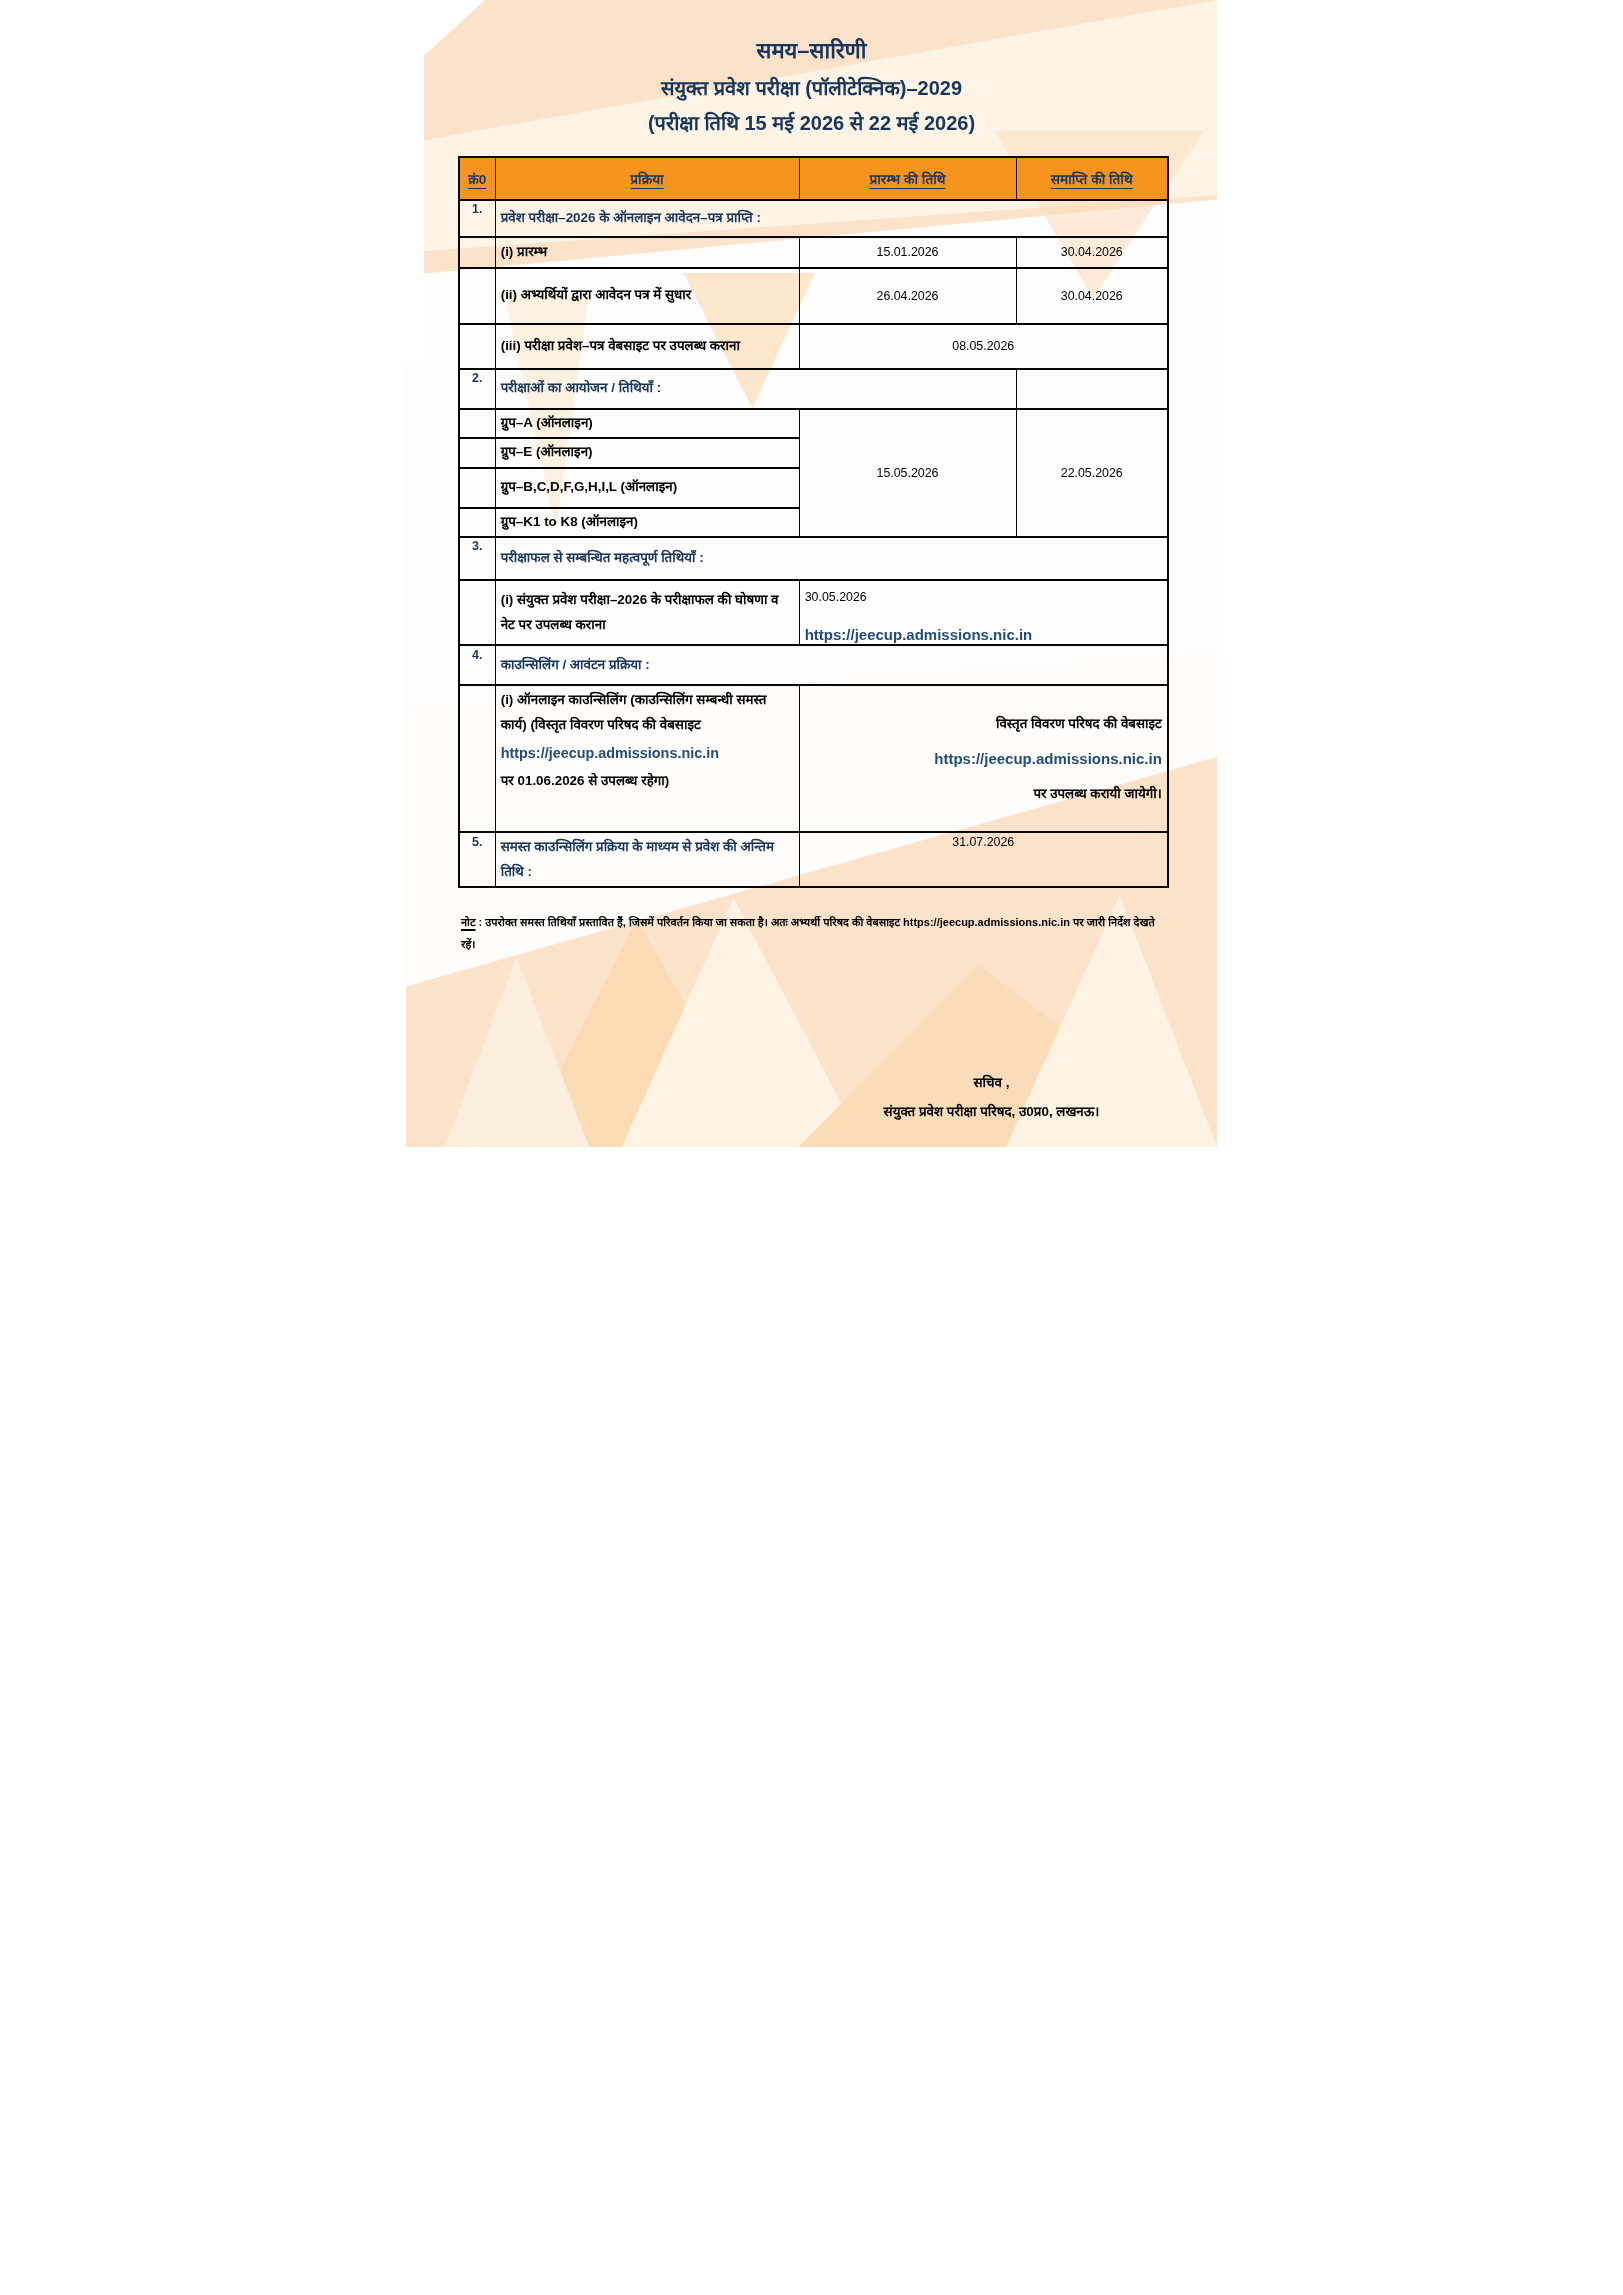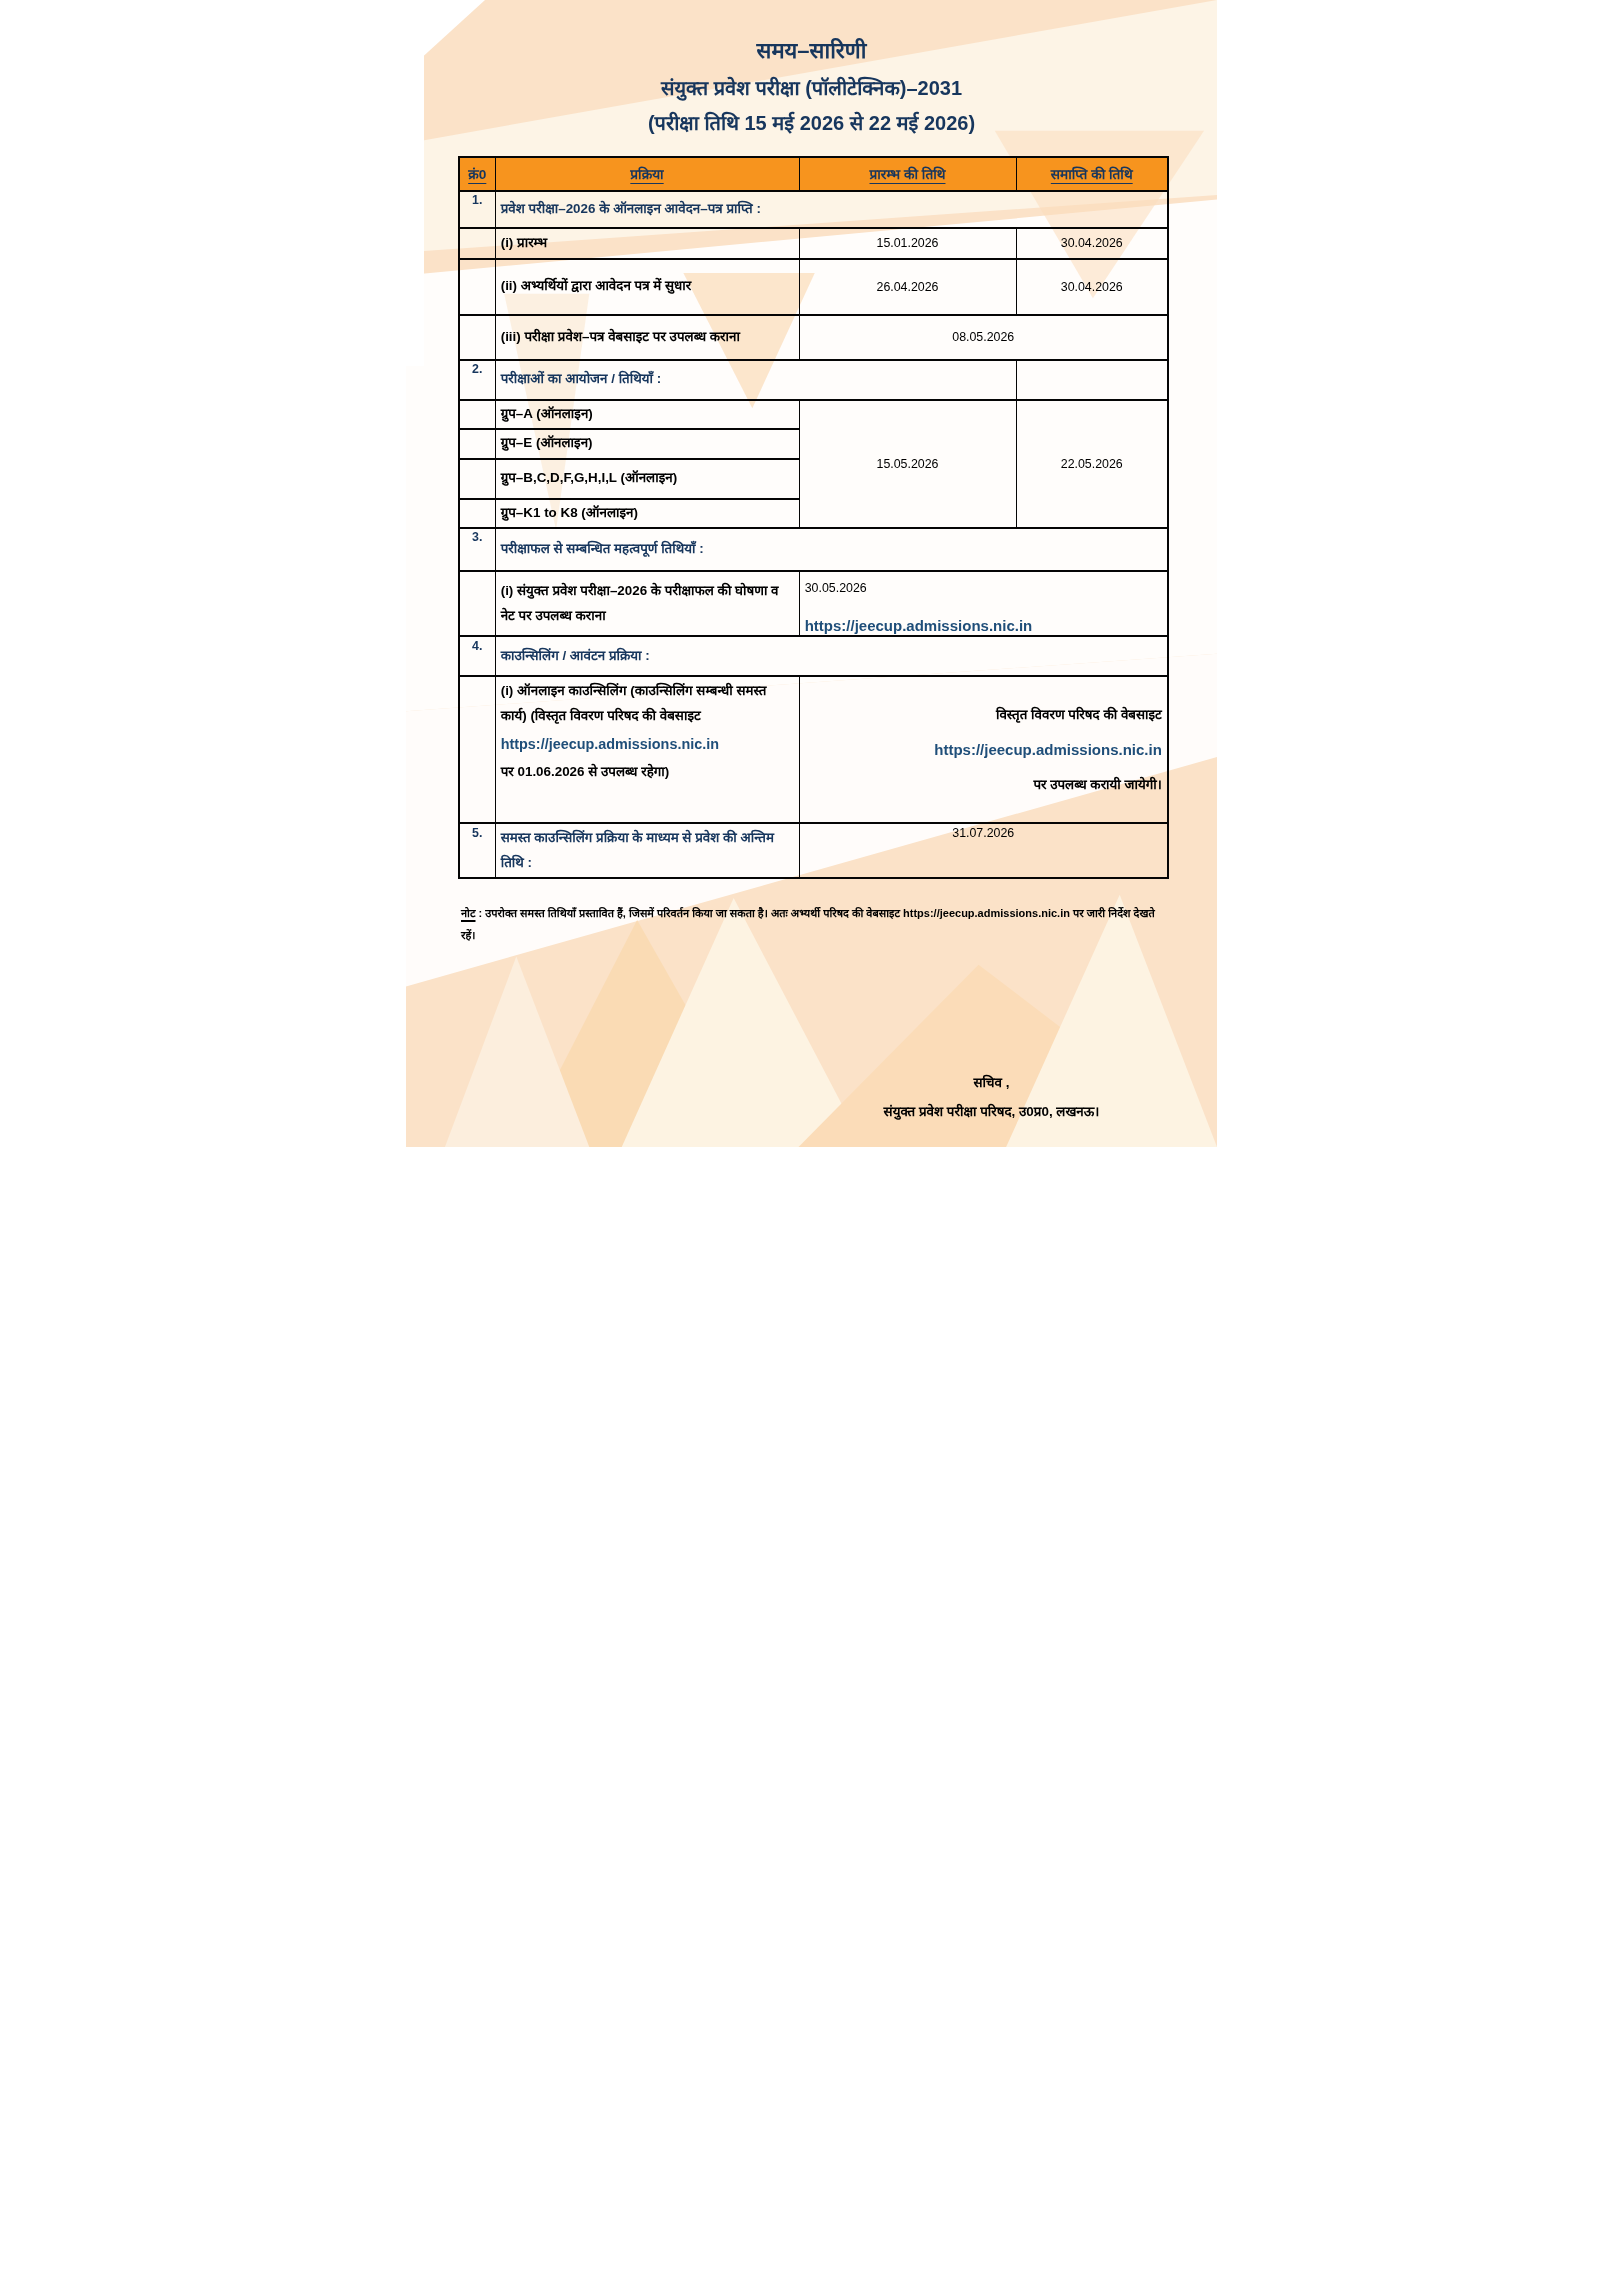--- a/index.html
+++ b/index.html
@@ -77,34 +77,34 @@
     <div class="shape tri m2"></div>
     <div class="shape tri m3"></div>
     <div class="shape tri m4"></div>
     <div class="shape tri m5"></div>
   </div>
 
   <div class="content">
 
     <div class="titles">
       <div class="t1">समय–सारिणी</div>
-      <div class="t2">संयुक्त प्रवेश परीक्षा (पॉलीटेक्निक)–2031</div>
+      <div class="t2">संयुक्त प्रवेश परीक्षा (पॉलीटेक्निक)–2029</div>
       <div class="t3">(परीक्षा तिथि 15 मई 2026 से 22 मई 2026)</div>
     </div>
 
     <table class="sched">
       <colgroup>
           <col style="width:36px">
           <col style="width:304px">
           <col style="width:217px">
           <col style="width:152px">
         </colgroup>
 
       <tbody>
-          <tr style="height:34px">
+          <tr style="height:43px">
         <th class="hdr">क्रं0</th>
         <th class="hdr">प्रक्रिया</th>
         <th class="hdr">प्रारम्भ की तिथि</th>
         <th class="hdr">समाप्ति की तिथि</th>
       </tr>
 
       <tr style="height:37px">
         <td class="num">1.</td>
         <td colspan="3" class="hi navy">प्रवेश परीक्षा–2026 के ऑनलाइन आवेदन–पत्र प्राप्ति :</td>
       </tr>

